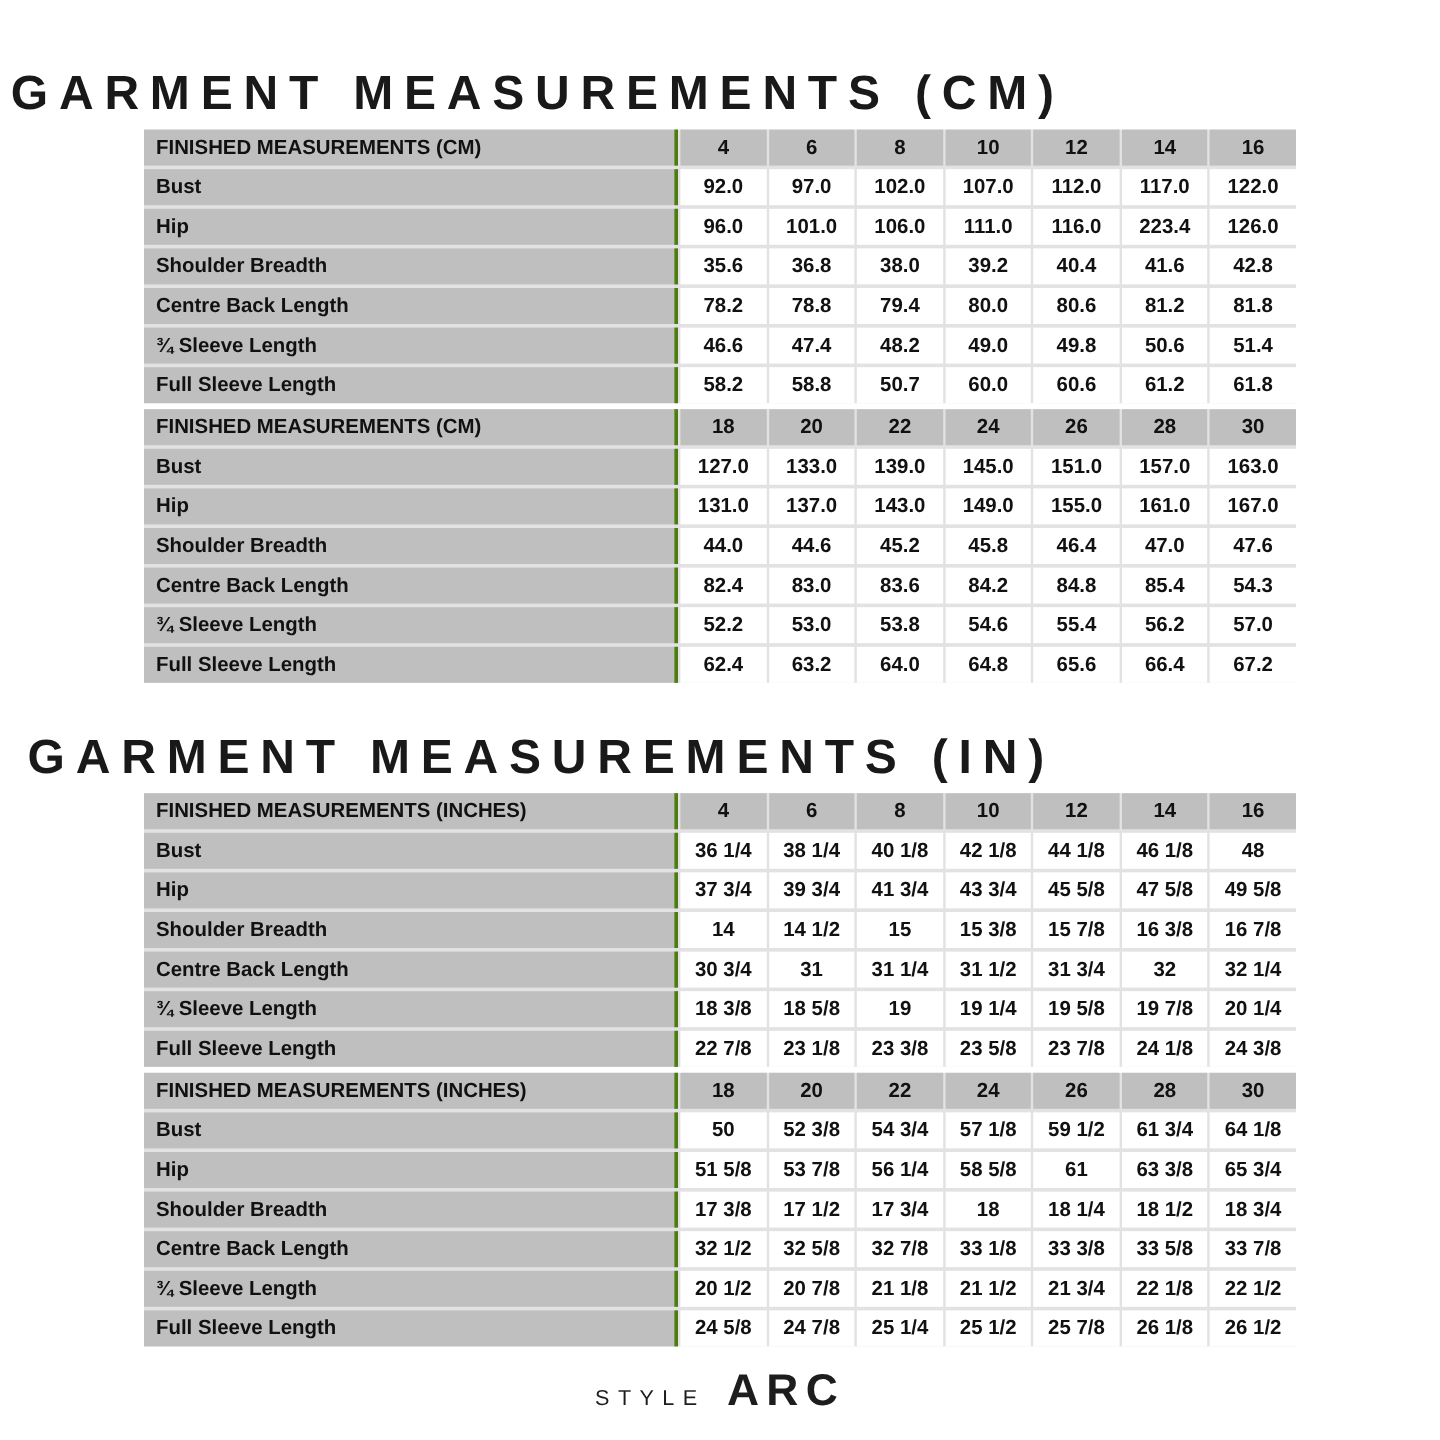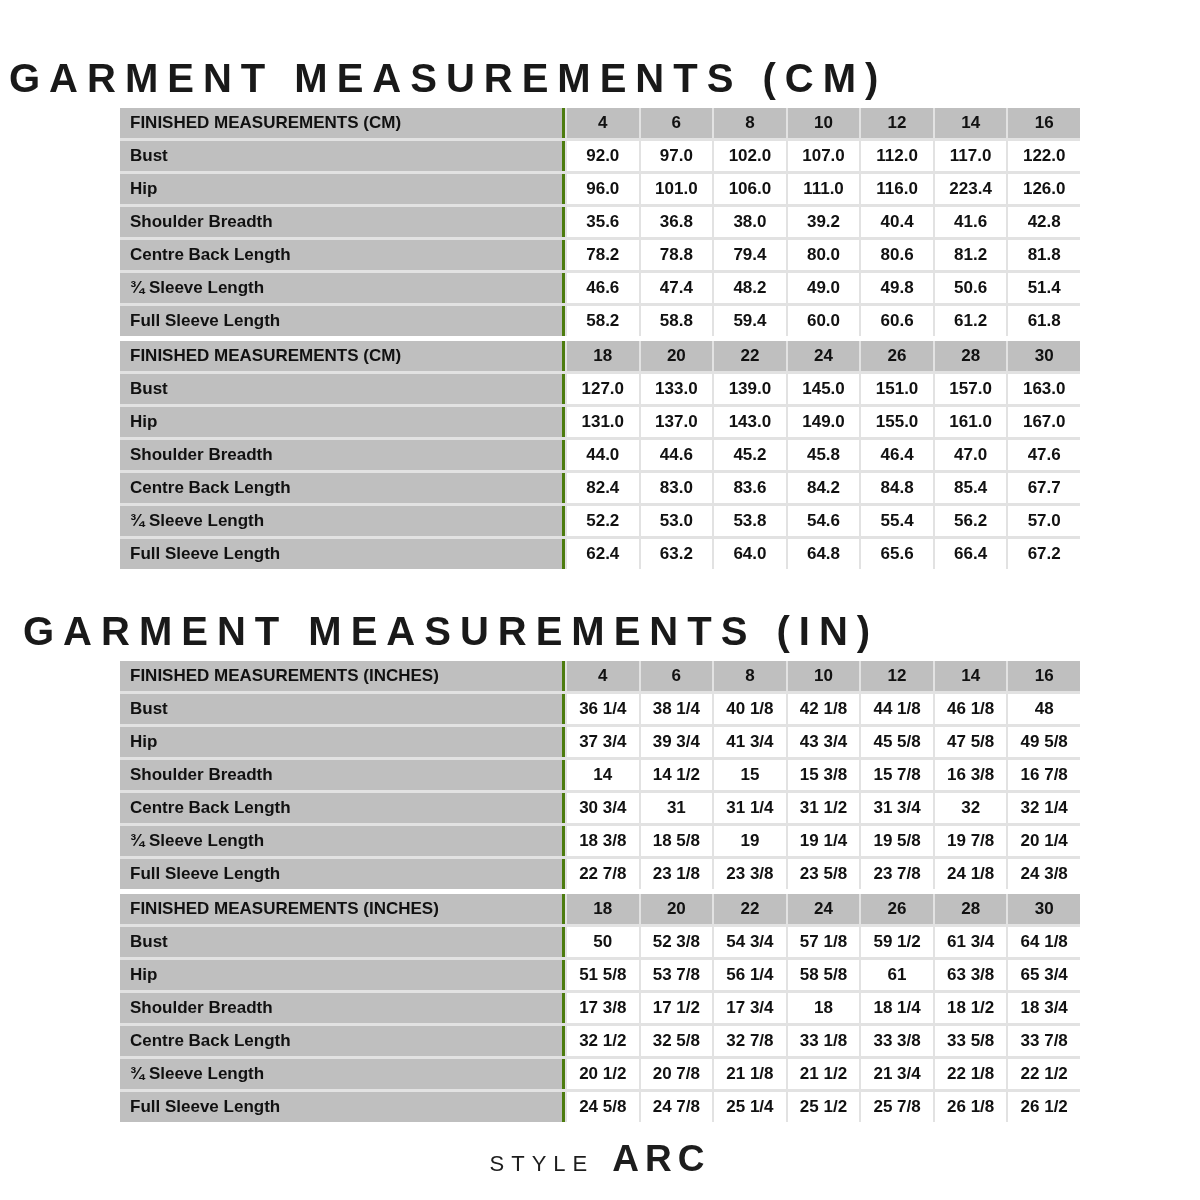--- a/index.html
+++ b/index.html
@@ -58,21 +58,21 @@
   .valuecell { background: #ffffff; text-align: center; }
   .sizecell  { background: #bfbfbf; text-align: center; }
   .logo {
     display: flex;
     align-items: baseline;
     justify-content: center;
     margin-top: 16px;
     color: #1d1d1d;
   }
   .logo-style {
-    font-size: 22px;
+    font-size: 18px;
     letter-spacing: 7px;
     font-weight: 400;
   }
   .logo-arc {
     font-size: 37px;
     letter-spacing: 6px;
     font-weight: 700;
     margin-left: 18px;
   }
 </style>
@@ -129,21 +129,21 @@
         <div class="cell valuecell">46.6</div>
         <div class="cell valuecell">47.4</div>
         <div class="cell valuecell">48.2</div>
         <div class="cell valuecell">49.0</div>
         <div class="cell valuecell">49.8</div>
         <div class="cell valuecell">50.6</div>
         <div class="cell valuecell">51.4</div>
         <div class="cell graycell labelcol">Full Sleeve Length</div>
         <div class="cell valuecell">58.2</div>
         <div class="cell valuecell">58.8</div>
-        <div class="cell valuecell">59.4</div>
+        <div class="cell valuecell">50.7</div>
         <div class="cell valuecell">60.0</div>
         <div class="cell valuecell">60.6</div>
         <div class="cell valuecell">61.2</div>
         <div class="cell valuecell">61.8</div>
       </div>
       <div class="tgrid">
         <div class="cell graycell labelcol">FINISHED MEASUREMENTS (CM)</div>
         <div class="cell sizecell">18</div>
         <div class="cell sizecell">20</div>
         <div class="cell sizecell">22</div>
@@ -175,21 +175,21 @@
         <div class="cell valuecell">46.4</div>
         <div class="cell valuecell">47.0</div>
         <div class="cell valuecell">47.6</div>
         <div class="cell graycell labelcol">Centre Back Length</div>
         <div class="cell valuecell">82.4</div>
         <div class="cell valuecell">83.0</div>
         <div class="cell valuecell">83.6</div>
         <div class="cell valuecell">84.2</div>
         <div class="cell valuecell">84.8</div>
         <div class="cell valuecell">85.4</div>
-        <div class="cell valuecell">67.7</div>
+        <div class="cell valuecell">54.3</div>
         <div class="cell graycell labelcol">¾ Sleeve Length</div>
         <div class="cell valuecell">52.2</div>
         <div class="cell valuecell">53.0</div>
         <div class="cell valuecell">53.8</div>
         <div class="cell valuecell">54.6</div>
         <div class="cell valuecell">55.4</div>
         <div class="cell valuecell">56.2</div>
         <div class="cell valuecell">57.0</div>
         <div class="cell graycell labelcol">Full Sleeve Length</div>
         <div class="cell valuecell">62.4</div>

